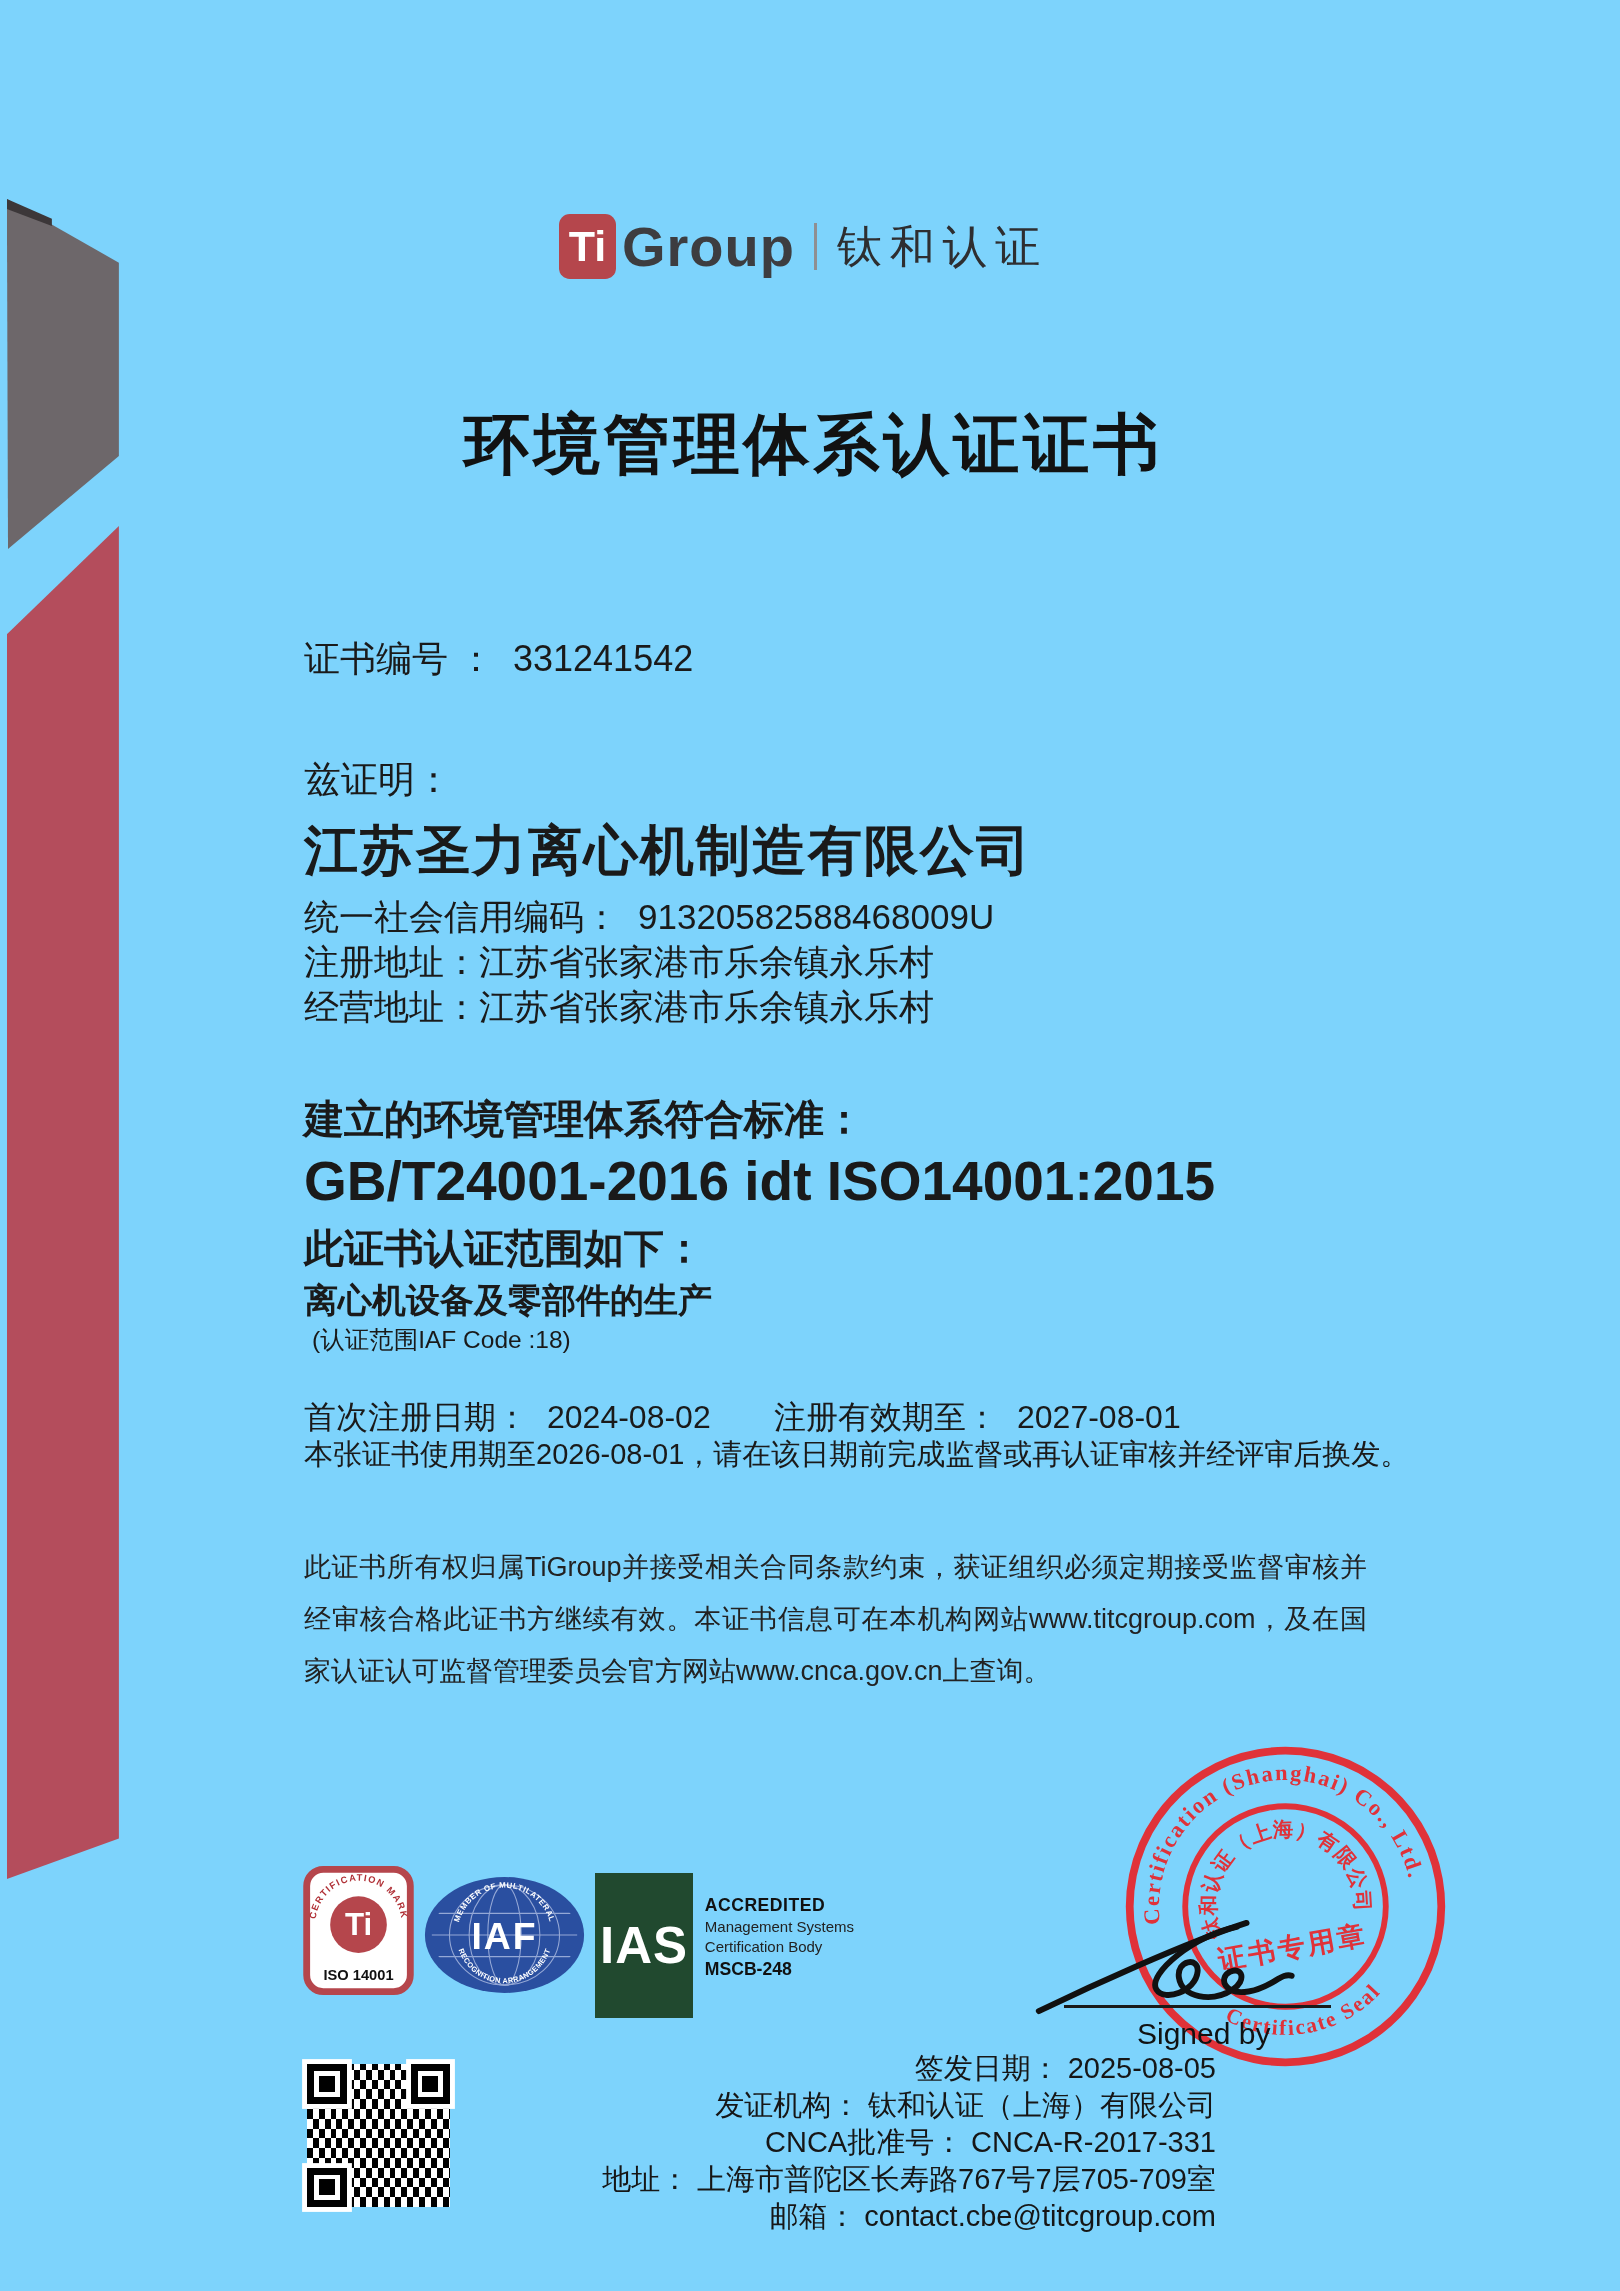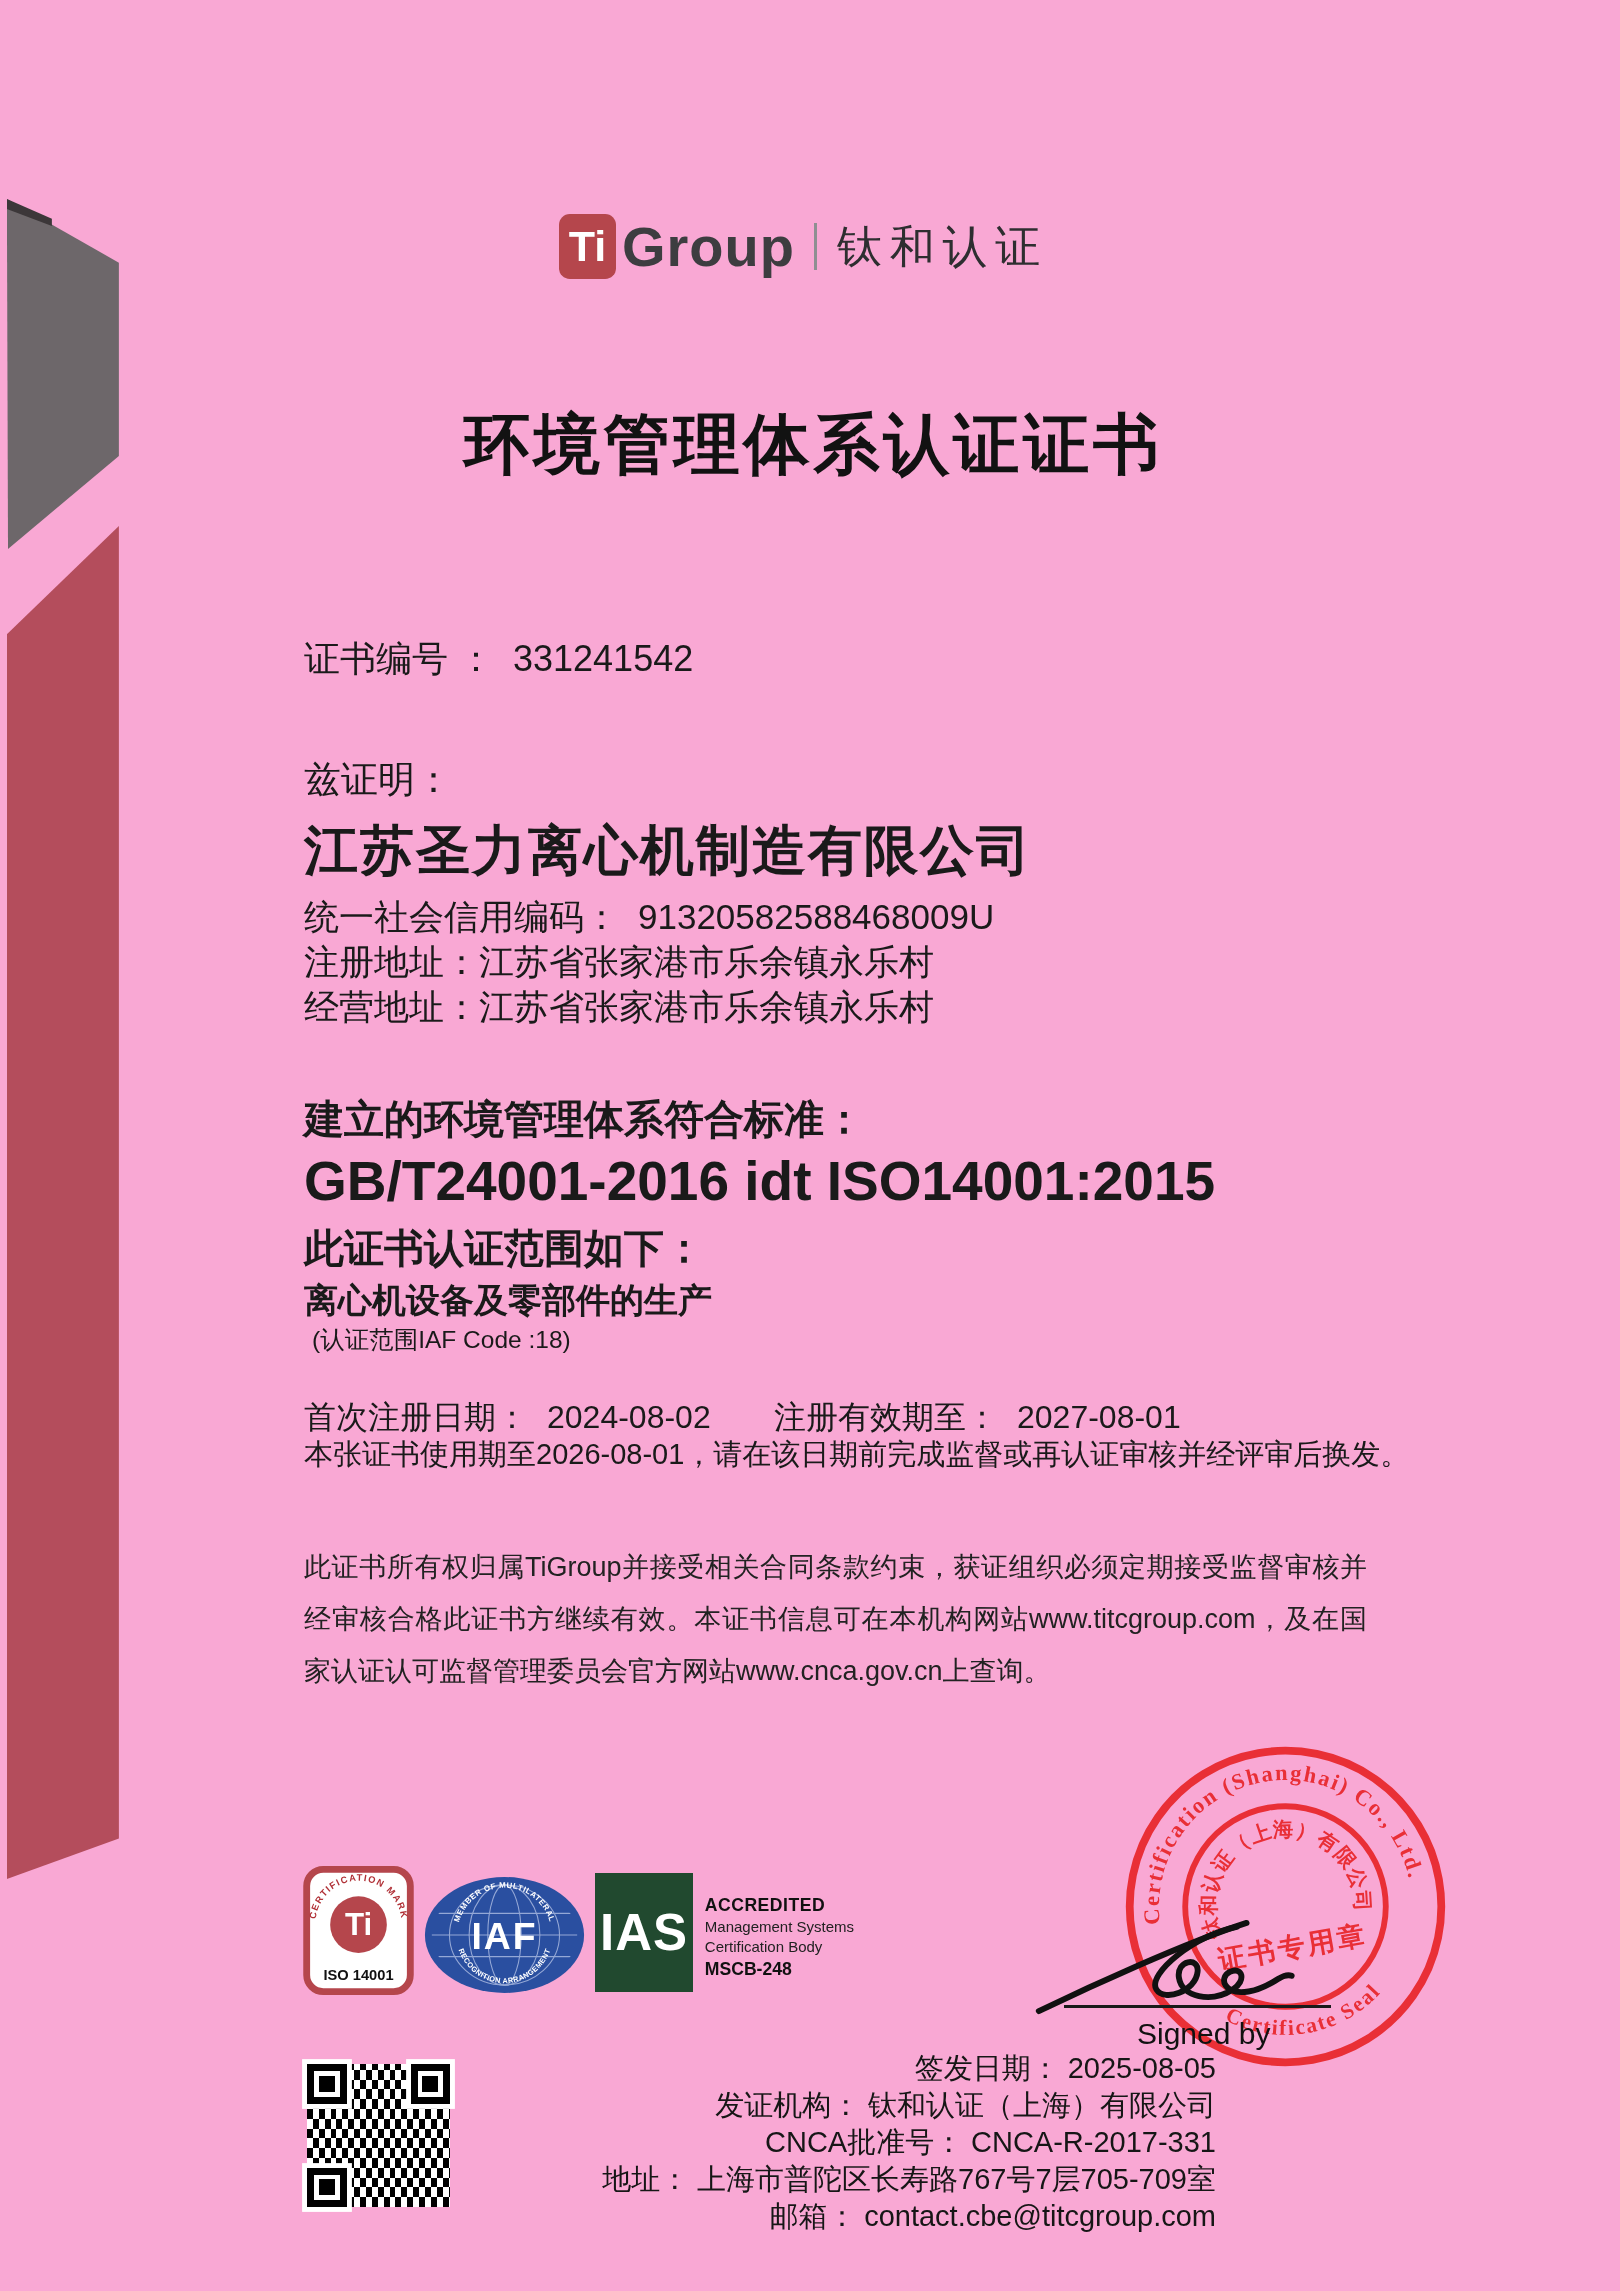--- a/index.html
+++ b/index.html
@@ -1,16 +1,16 @@
 <!DOCTYPE html>
 <html><head>
 <meta charset="utf-8">
 <style>
   html,body{margin:0;padding:0;background:#e9e9e9;}
-  .page{position:relative;width:1620px;height:2292px;background:#f9a8d4;overflow:hidden;
+  .page{position:relative;width:1620px;height:2292px;background:#7dd3fc;overflow:hidden;
         font-family:"Liberation Sans",sans-serif;color:#1a1a1a;}
   .abs{position:absolute;}
 
   
   .ribbon-gray{left:6.9px;top:199px;width:112px;height:350px;background:#6d676a;
     clip-path:polygon(0 0,100% 18.2%,100% 73.4%,1% 100%);}
   .ribbon-gray-fold{left:6.9px;top:199px;width:45px;height:33px;background:#3c3739;
     clip-path:polygon(0 0,100% 60%,100% 82%,0 30%);}
   .ribbon-red{left:6.9px;top:526px;width:112px;height:1353px;background:#b44d5c;
     clip-path:polygon(0 8%,100% 0,100% 97%,0 100%);}
@@ -42,21 +42,21 @@
   .iaf-note{left:312px;top:1323px;font-size:24.5px;}
 
   .date1{left:304px;top:1396px;font-size:32px;}
   .date2{left:774px;top:1396px;font-size:32px;}
   .usage{left:304px;top:1435px;font-size:29px;}
 
   .legal{left:304px;top:1541px;width:1063px;font-size:27px;line-height:52px;text-align:justify;color:#222;}
 
   
   .ias-wrap{left:595px;top:1873px;display:flex;align-items:flex-start;}
-  .ias-block{width:98px;height:119px;background:#21492f;color:#fff;display:flex;
+  .ias-block{width:98px;height:145px;background:#21492f;color:#fff;display:flex;
     align-items:center;justify-content:center;font-size:51px;font-weight:700;letter-spacing:1px;}
   .ias-text{margin-left:11.8px;padding-top:21.6px;}
   .ias-accredited{font-size:17.6px;font-weight:700;letter-spacing:0.5px;color:#111;}
   .ias-small{font-size:15px;color:#222;margin-top:2.9px;}
   .ias-code{font-size:17.6px;font-weight:700;margin-top:3.9px;color:#111;}
 
   
   .qr{left:307px;top:2064px;width:143px;height:143px;background-color:#fff;
     background-image:repeating-linear-gradient(90deg,#000 0 5.9px,#fff 5.9px 11.8px),
                      repeating-linear-gradient(0deg,#000 0 9.8px,#fff 9.8px 19.6px);

